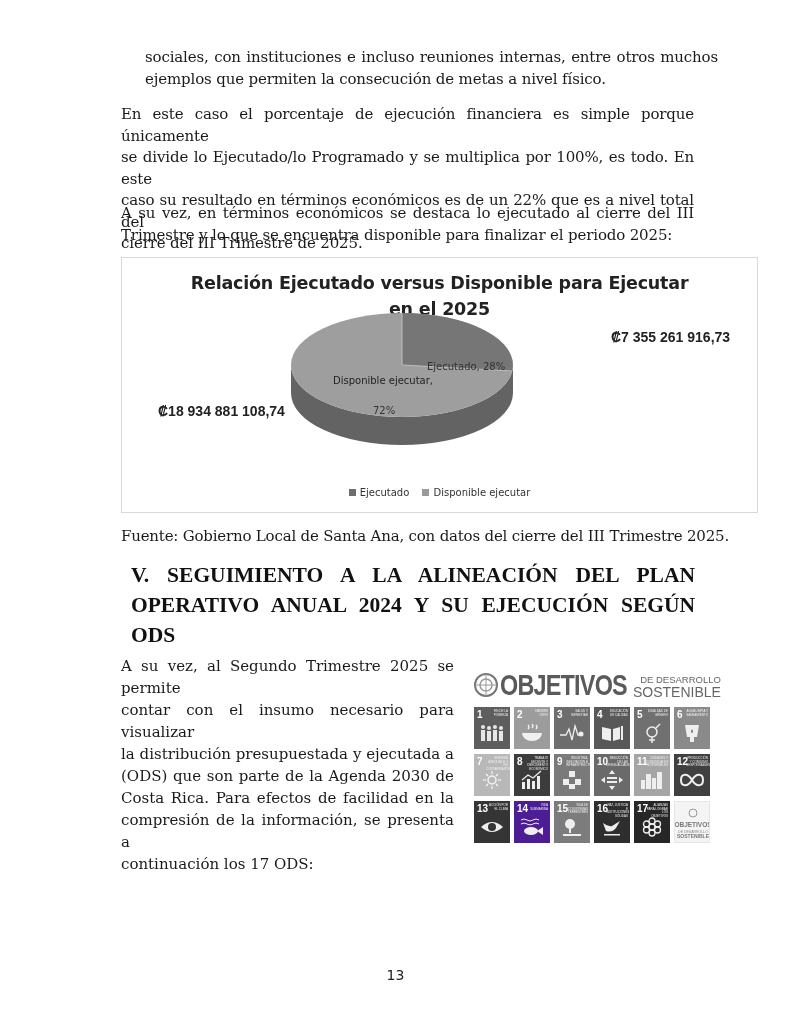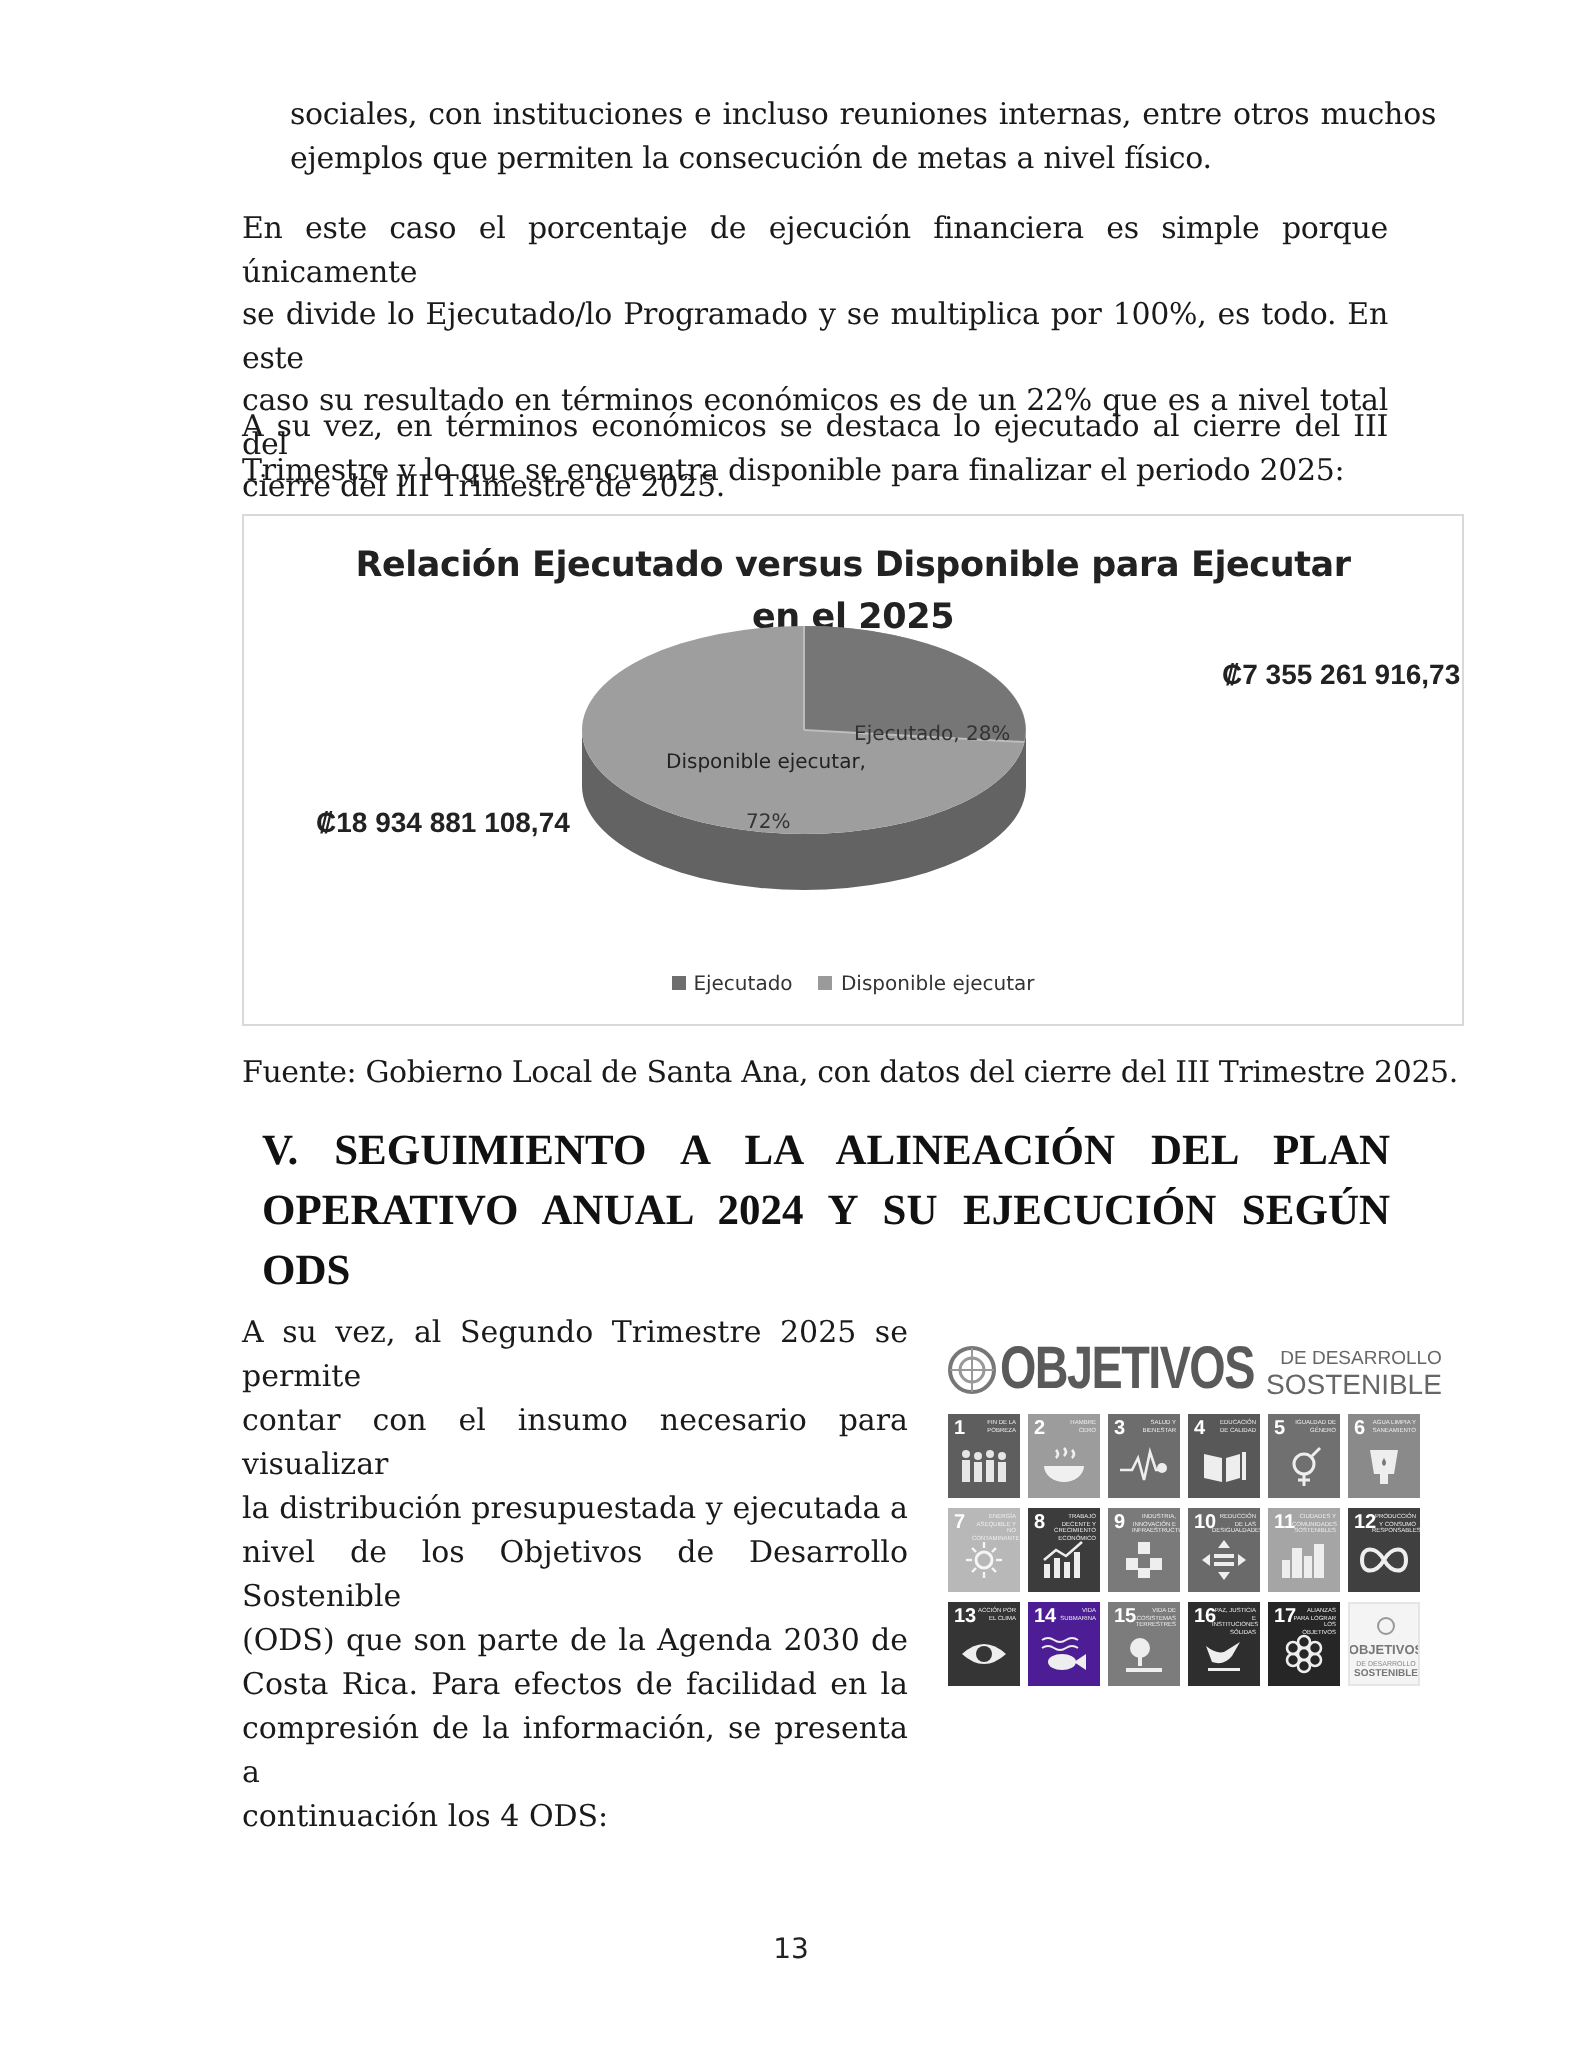--- a/index.html
+++ b/index.html
@@ -3,21 +3,21 @@
 <meta charset="utf-8">
 <style>
   html, body { margin: 0; padding: 0; background: #ffffff; }
   body { width: 791px; height: 1024px; position: relative; overflow: hidden;
          font-family: "DejaVu Serif", "Liberation Serif", serif; color: #1a1a1a; }
   .p { position: absolute; left: 121px; width: 573px; font-size: 15px; line-height: 21.5px;
        text-align: justify; margin: 0; letter-spacing: -0.15px; }
   .p span.line { display: block; text-align-last: justify; }
   .p span.line.last { text-align-last: left; }
   .chart { position: absolute; left: 121px; top: 257px; width: 609px; height: 254px;
-           border: 1px solid #d9d9d9; background: #fff; }
+           border: 1px solid #d9d9d9; background: #fff; padding-left: 26px; }
   .chart-title { position: absolute; left: 0; width: 100%; top: 12px; text-align: center;
                  font-family: "DejaVu Sans", sans-serif; font-weight: bold; font-size: 17.5px;
                  line-height: 26px; color: #222; letter-spacing: -0.2px; }
   .amt { position: absolute; font-family: "Liberation Sans", sans-serif; font-weight: bold;
          font-size: 14px; color: #222; }
   .legend { position: absolute; top: 229px; left: 0; width: 100%; text-align: center;
             font-family: "DejaVu Sans", sans-serif; font-size: 10px; color: #333; }
   .legend .item { display: inline-block; margin: 0 5px; }
   .legend .sw { display: inline-block; width: 7px; height: 7px; margin-right: 4px; vertical-align: 0px; }
   .source { position: absolute; left: 121px; top: 527px; font-size: 15px; letter-spacing: -0.2px; }
@@ -100,25 +100,24 @@
 
 <div class="heading">
   <span class="line">V. SEGUIMIENTO A LA ALINEACIÓN DEL PLAN</span>
   <span class="line line2">OPERATIVO ANUAL 2024 Y SU EJECUCIÓN SEGÚN ODS</span>
 </div>
 
 <div class="p2">
   <span class="line">A su vez, al Segundo Trimestre 2025 se permite</span>
   <span class="line">contar con el insumo necesario para visualizar</span>
   <span class="line">la distribución presupuestada y ejecutada a</span>
-  <span class="line">nivel de los Objetivos de Desarrollo Sostenible</span>
   <span class="line">(ODS) que son parte de la Agenda 2030 de</span>
   <span class="line">Costa Rica. Para efectos de facilidad en la</span>
   <span class="line">compresión de la información, se presenta a</span>
-  <span class="line last">continuación los 4 ODS:</span>
+  <span class="line last">continuación los 17 ODS:</span>
 </div>
 
 <div class="ods">
   <div class="ods-head">
     <svg width="236" height="40" style="position:absolute;left:0;top:0;">
       <circle cx="14" cy="20" r="11" fill="none" stroke="#777" stroke-width="2"></circle>
       <circle cx="14" cy="20" r="6" fill="none" stroke="#999" stroke-width="1.5"></circle>
       <line x1="3" y1="20" x2="25" y2="20" stroke="#999" stroke-width="1"></line>
       <line x1="14" y1="9" x2="14" y2="31" stroke="#999" stroke-width="1"></line>
     </svg>

